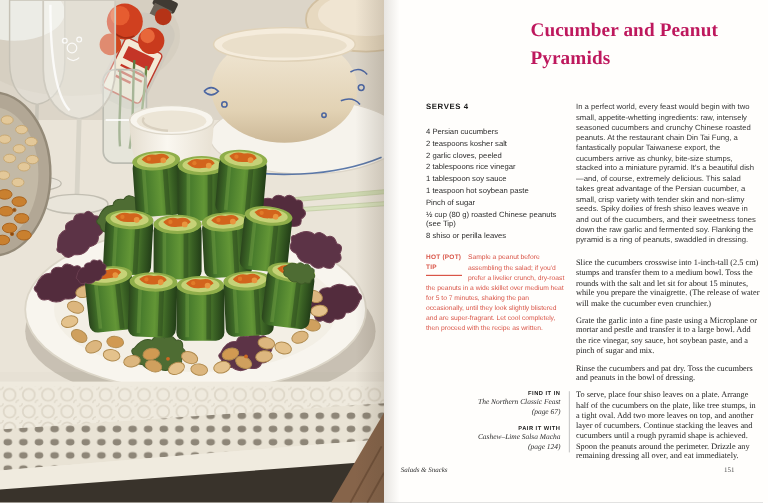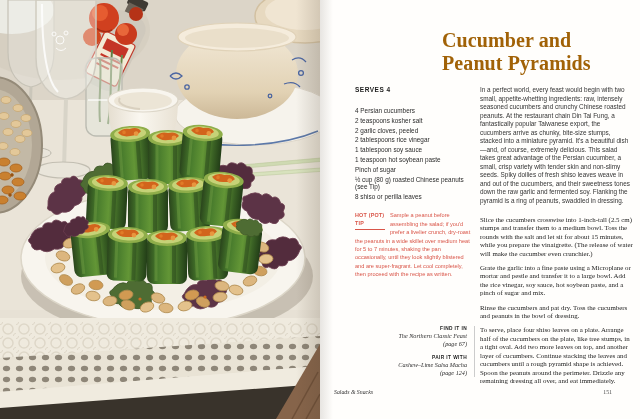--- a/index.html
+++ b/index.html
@@ -5,23 +5,23 @@
   html,body{margin:0;padding:0;background:#777;}
   .spread{position:relative;width:640px;height:419px;overflow:hidden;background:#ffffff;
           font-family:"Liberation Sans",sans-serif;}
   .photo{position:absolute;left:0;top:0;width:320px;height:419px;}
   .photo svg{display:block;}
 
   .recipe-page{position:absolute;left:320px;top:0;width:320px;height:419px;background:#fffefc;}
   .recipe-page::before{content:"";position:absolute;left:0;top:0;bottom:0;width:13px;
     background:linear-gradient(90deg,rgba(70,58,44,0.13),rgba(70,58,44,0));pointer-events:none;}
 
-  .title{position:absolute;left:122px;top:29px;width:192px;margin:0;
-    font-family:"Liberation Serif",serif;font-weight:600;font-size:20px;line-height:23px;
-    color:#a16207;letter-spacing:0.1px;}
+  .title{position:absolute;left:122px;top:14px;width:192px;margin:0;
+    font-family:"Liberation Serif",serif;font-weight:600;font-size:16px;line-height:23px;
+    color:#be185d;letter-spacing:0.1px;}
 
   .left-col{position:absolute;left:35px;top:86px;width:117px;}
   .serves{font-size:6.5px;font-weight:700;letter-spacing:0.5px;color:#1b1b1b;}
   .ingredients{list-style:none;margin:14px 0 0;padding:0;}
   .ingredient{font-size:6.4px;line-height:1.16;color:#2b2b2b;margin:0 0 2.4px;}
 
   .tip{margin-top:11px;color:#d95548;}
   .tip-label{float:left;width:30px;margin:1px 5px 2px 0;font-size:5.4px;font-weight:700;
     line-height:1.35;letter-spacing:0.2px;border-bottom:1px solid #d95548;padding-bottom:2px;}
   .tip-label span{display:block;}

